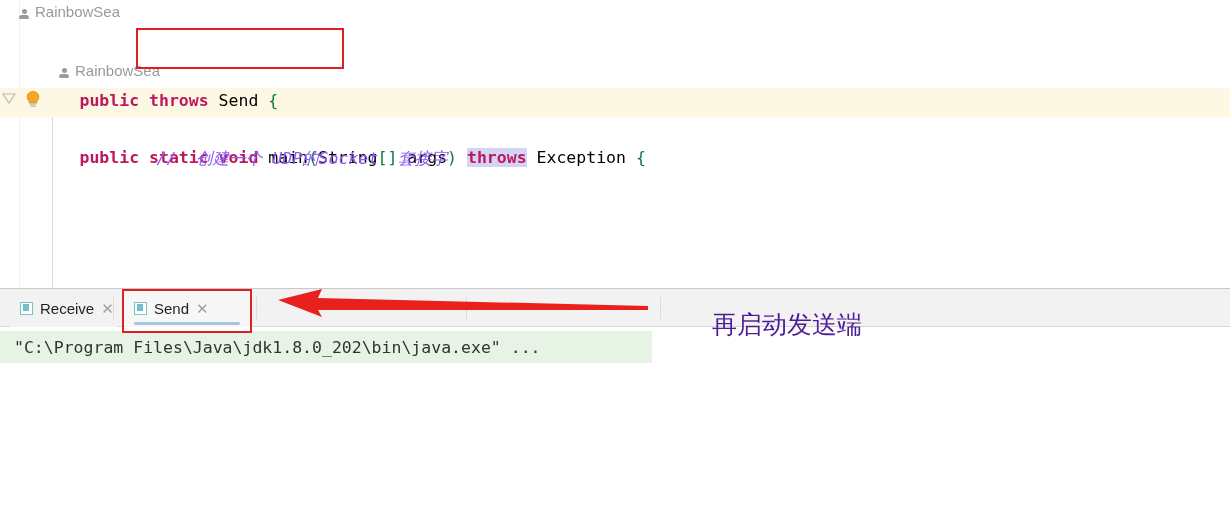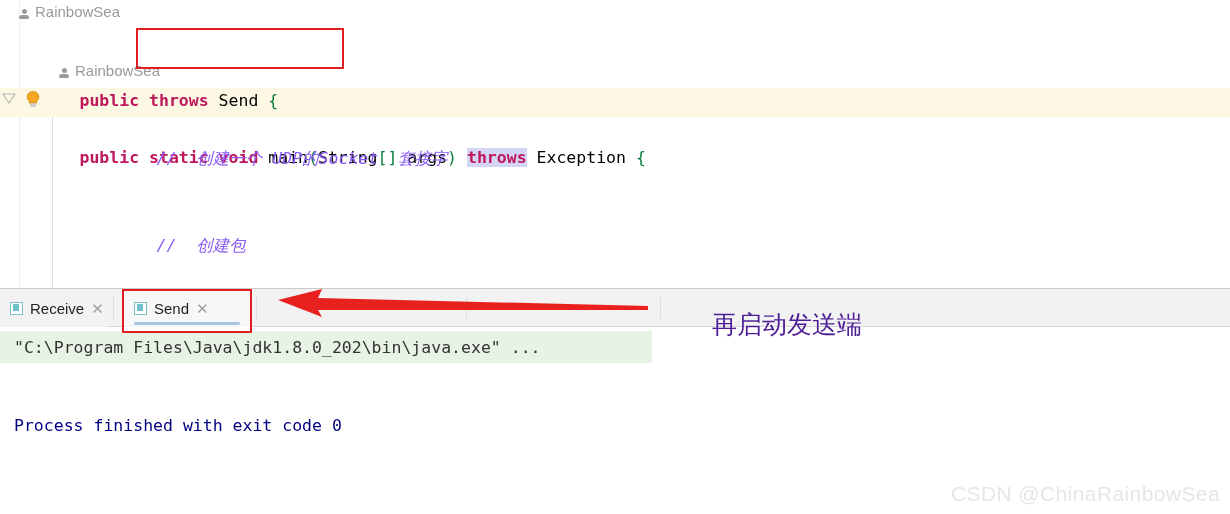--- a/index.html
+++ b/index.html
@@ -285,41 +285,38 @@
       <span class="txt" style="padding-left:55px;">
         <span class="kw">public</span><span> </span><span class="kw">static</span><span> </span><span class="kw">void</span><span> </span><span class="type">main</span><span class="paren">(</span><span class="type">String</span><span class="paren">[]</span><span> args</span><span class="paren">)</span><span> </span><span class="kw cursor-box"><span>throws</span></span><span> </span><span class="type">Exception</span><span> </span><span class="paren">{</span>
       </span>
     </div>
 
     <div class="code-line" style="top:117px;">
       <span class="txt cmt" style="padding-left:97px;">//  创建一个 UDP的Socket  套接字</span>
     </div>
 
 
-    <div class="code-line" style="top:204px;">
-      <span class="txt cmt" style="padding-left:97px;">//  创建包</span>
-    </div>
 
     <div class="code-line" style="top:233px;">
       <span class="txt" style="padding-left:97px;">
         
       </span>
     </div>
 
     <div class="code-line" style="top:262px;">
       
     </div>
 
   </div>
 
   <div id="runpane">
 
     <div class="tabstrip">
 
-      <div class="tab inactive" style="left:0; width:107px;">
+      <div class="tab inactive" style="left:10px; width:107px;">
         <span class="run-icon"></span>
         <span>Receive</span>
         <span class="close-x">✕</span>
       </div>
 
       <div class="tab-sep" style="left:113px;"></div>
 
       <div class="tab active" style="left:124px; width:126px;">
         <span class="run-icon"></span>
         <span>Send</span>
@@ -328,29 +325,27 @@
       </div>
 
       <div class="tab-sep" style="left:256px;"></div>
       <div class="tab-sep" style="left:466px;"></div>
       <div class="tab-sep" style="left:660px;"></div>
     </div>
 
     <div class="console">
       <div class="cmd-bg"></div>
       <div class="console-line cmdline">"C:\Program Files\Java\jdk1.8.0_202\bin\java.exe" ...</div>
-      <div class="console-line exitline">Process finished with exit code 0</div>
     </div>
   </div>
 
   <div class="red-box" style="left:136px; top:28px; width:208px; height:41px;"></div>
 
   <div class="red-box" style="left:122px; top:289px; width:130px; height:44px;"></div>
 
   <svg class="arrow-svg" style="left:270px; top:288px; width:380px; height:34px;" viewBox="0 0 380 34">
     <polygon points="8,12 52,1 48,10 378,18 378,22 48,22 52,29" fill="#e8211e"></polygon>
   </svg>
 
   <div class="red-text" style="left:712px; top:308px;">再启动发送端</div>
 
-  <div class="watermark">CSDN @ChinaRainbowSea</div>
 
 </div>
 
 </body></html>

